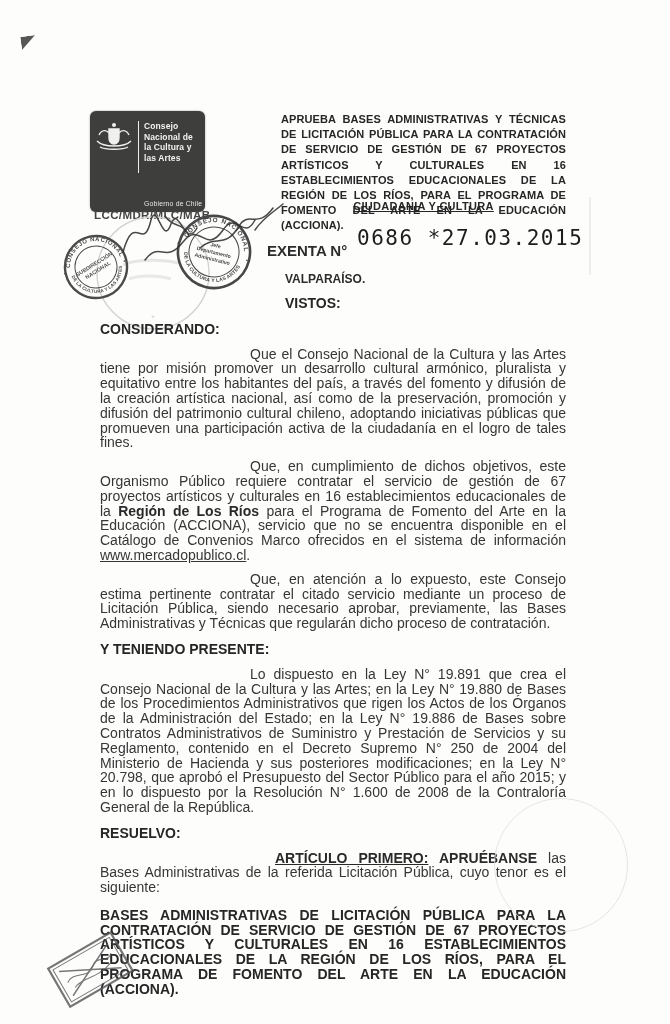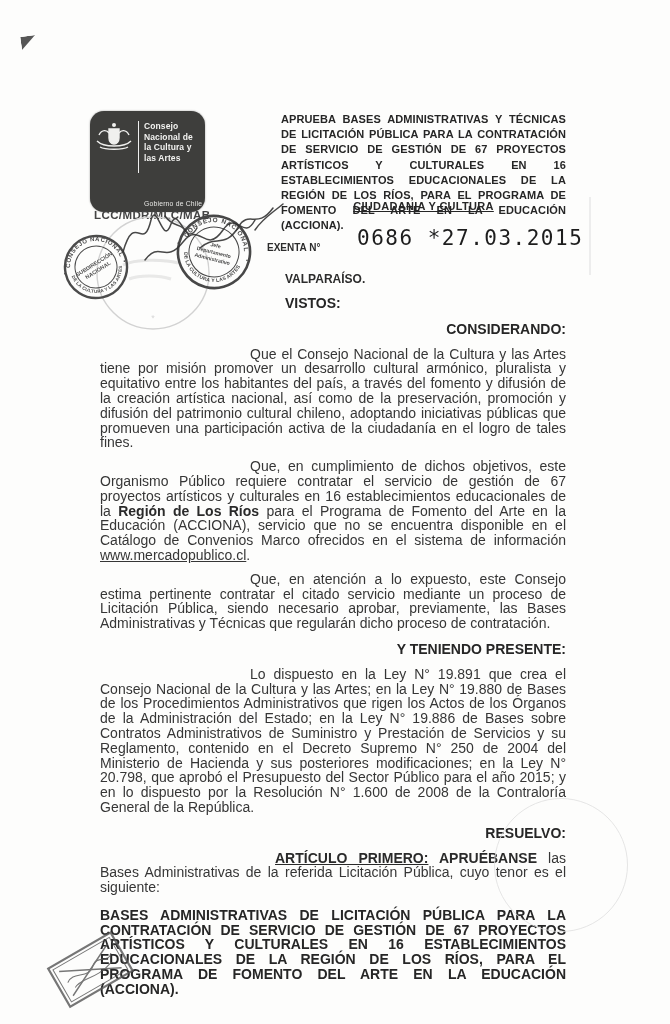--- a/index.html
+++ b/index.html
@@ -5,47 +5,47 @@
   html,body{margin:0;padding:0;background:#e8e8e8;}
   .page{position:relative;width:670px;height:1024px;background:#fdfdfc;overflow:hidden;
         font-family:"Liberation Sans",sans-serif;color:#383838;margin:0 auto;}
 
   
   .fold{position:absolute;left:21px;top:36px;width:15px;height:13px;background:#565656;
         clip-path:polygon(0 0,100% 0,0 100%);transform:rotate(-8deg);}
 
   
   .logo{position:absolute;left:90px;top:111px;width:115px;height:101px;background:#3e3e3c;
-        border-radius:14px;box-shadow:0 0 2px rgba(0,0,0,.4);}
+        border-radius:6px;box-shadow:0 0 2px rgba(0,0,0,.4);}
   .logo .crest{position:absolute;left:3px;top:10px;width:42px;height:40px;}
   .logo .divider{position:absolute;left:48px;top:10px;height:52px;width:1px;background:#efefef;}
   .logo .org{position:absolute;left:54px;top:10px;font-size:8.5px;line-height:10.5px;
         color:#f2f2f0;font-weight:bold;letter-spacing:.1px;}
   .logo .gov{position:absolute;left:54px;bottom:5px;font-size:6.8px;color:#e8e8e6;letter-spacing:.2px;}
 
   
   .doc-title{position:absolute;left:281px;top:112px;width:285px;font-size:11px;font-weight:bold;
         line-height:15.2px;text-align:justify;color:#262626;letter-spacing:.1px;}
   .doc-dept{position:absolute;left:281px;top:200px;width:285px;text-align:center;font-size:11px;
         font-weight:bold;text-decoration:underline;color:#262626;letter-spacing:.3px;}
 
   .initials{position:absolute;left:94px;top:209px;font-size:11.5px;font-weight:bold;color:#444;
         letter-spacing:.4px;}
 
-  .exenta-label{position:absolute;left:267px;top:242px;font-size:10px;font-weight:bold;color:#2c2c2c;}
+  .exenta-label{position:absolute;left:267px;top:242px;font-size:15px;font-weight:bold;color:#2c2c2c;}
   .exenta-number{position:absolute;left:357px;top:226px;font-family:"DejaVu Sans Mono",monospace;
         font-size:21px;color:#1d1d1d;letter-spacing:1.5px;}
   .city{position:absolute;left:285px;top:272px;font-size:12px;font-weight:bold;color:#2c2c2c;}
 
   
   .body-col{position:absolute;left:100px;top:296px;width:466px;font-size:14px;line-height:14.8px;
         text-align:justify;color:#363636;}
   .body-col p{margin:0 0 9px 0;text-indent:150px;}
   .label-left{font-weight:bold;color:#262626;margin:0 0 10px 185px;}
-  .label-center{font-weight:bold;color:#262626;text-align:right;margin:11px 0 10px 0;}
+  .label-center{font-weight:bold;color:#262626;text-align:left;margin:11px 0 10px 0;}
   .articulo{text-indent:175px !important;}
   .bases{font-weight:bold;color:#262626;text-indent:0 !important;margin-top:13px !important;}
   .item{font-weight:bold;color:#262626;text-indent:0 !important;margin:15px 0 0 30px !important;}
   .item .num{display:inline-block;width:20px;}
   .b{font-weight:bold;color:#2a2a2a;}
   .u{text-decoration:underline;}
 
   
   .abs{position:absolute;}
   .faint-circle-br{position:absolute;left:494px;top:798px;width:132px;height:132px;border-radius:50%;

